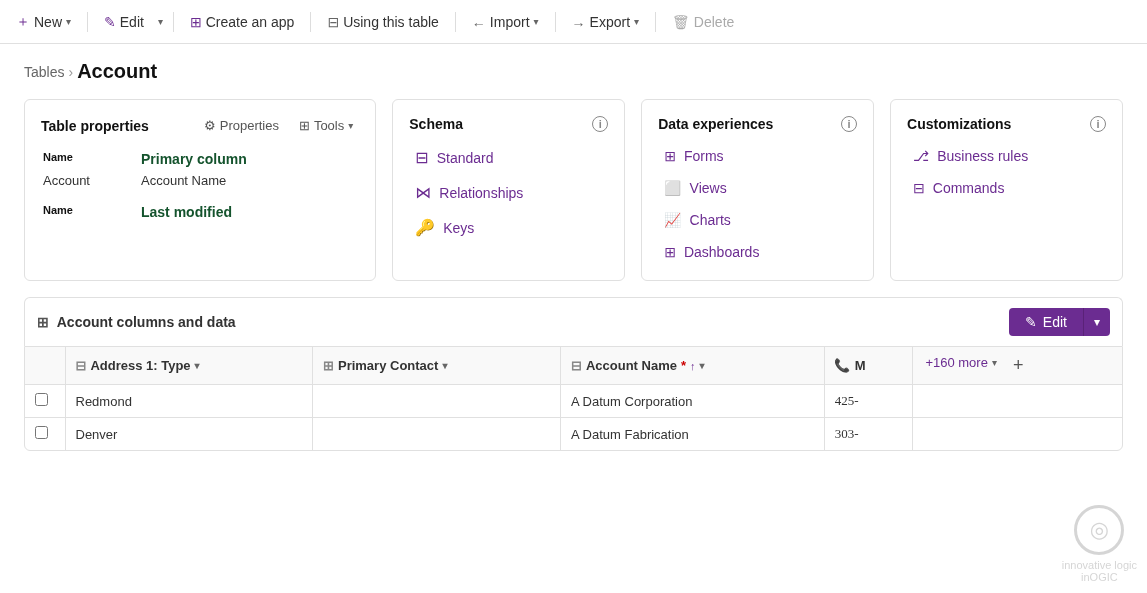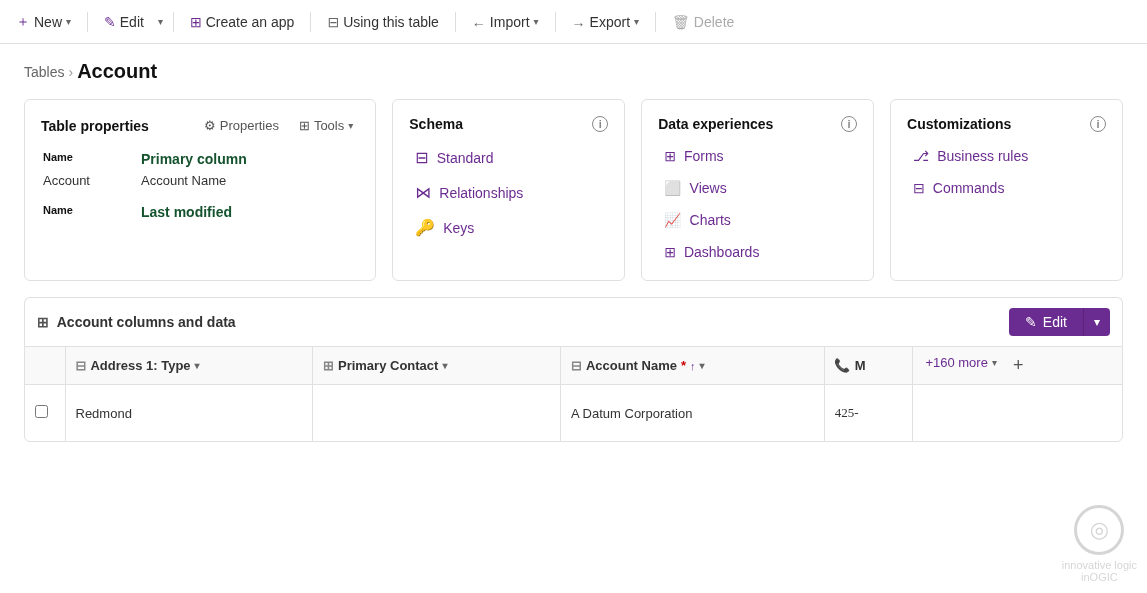--- a/index.html
+++ b/index.html
@@ -152,21 +152,21 @@
       border-bottom: 1px solid #e0e0e0;
       border-right: 1px solid #e0e0e0;
       padding: 8px 10px;
       font-weight: 600; font-size: 13px; color: #333;
       text-align: left; white-space: nowrap;
     }
     .data-table th:last-child { border-right: none; }
     .data-table td {
       border-bottom: 1px solid #e0e0e0;
       border-right: 1px solid #e0e0e0;
-      padding: 20px 10px;
+      padding: 8px 10px;
       font-size: 13px; color: #333;
     }
     .data-table td:last-child { border-right: none; }
     .data-table tr:last-child td { border-bottom: none; }
     .th-content { display: flex; align-items: center; gap: 4px; }
     .col-icon { color: #888; font-size: 13px; }
     .sort-icon { color: #6b2c91; font-size: 11px; }
     .required-star { color: #c00; }
     .more-cols-btn {
       display: flex; align-items: center; gap: 4px;
@@ -422,20 +422,28 @@
           </thead>
           <tbody id="table-body">
           <tr>
       <td class="row-checkbox"><input type="checkbox" style=""></td>
       <td>Redmond</td>
       <td></td>
       <td>A Datum Corporation</td>
       <td class="phone-val">425-</td>
       <td></td>
     </tr>
+              <tr>
+      <td class="row-checkbox"><input type="checkbox" style=""></td>
+      <td>Denver</td>
+      <td></td>
+      <td>A Datum Fabrication</td>
+      <td class="phone-val">303-</td>
+      <td></td>
+    </tr>
             </tbody>
         </table>
       </div>
     </div>
 
   </div>
 
   <div class="watermark">
     <div class="wm-circle">◎</div>
     <div>innovative logic<br>inOGIC</div>

